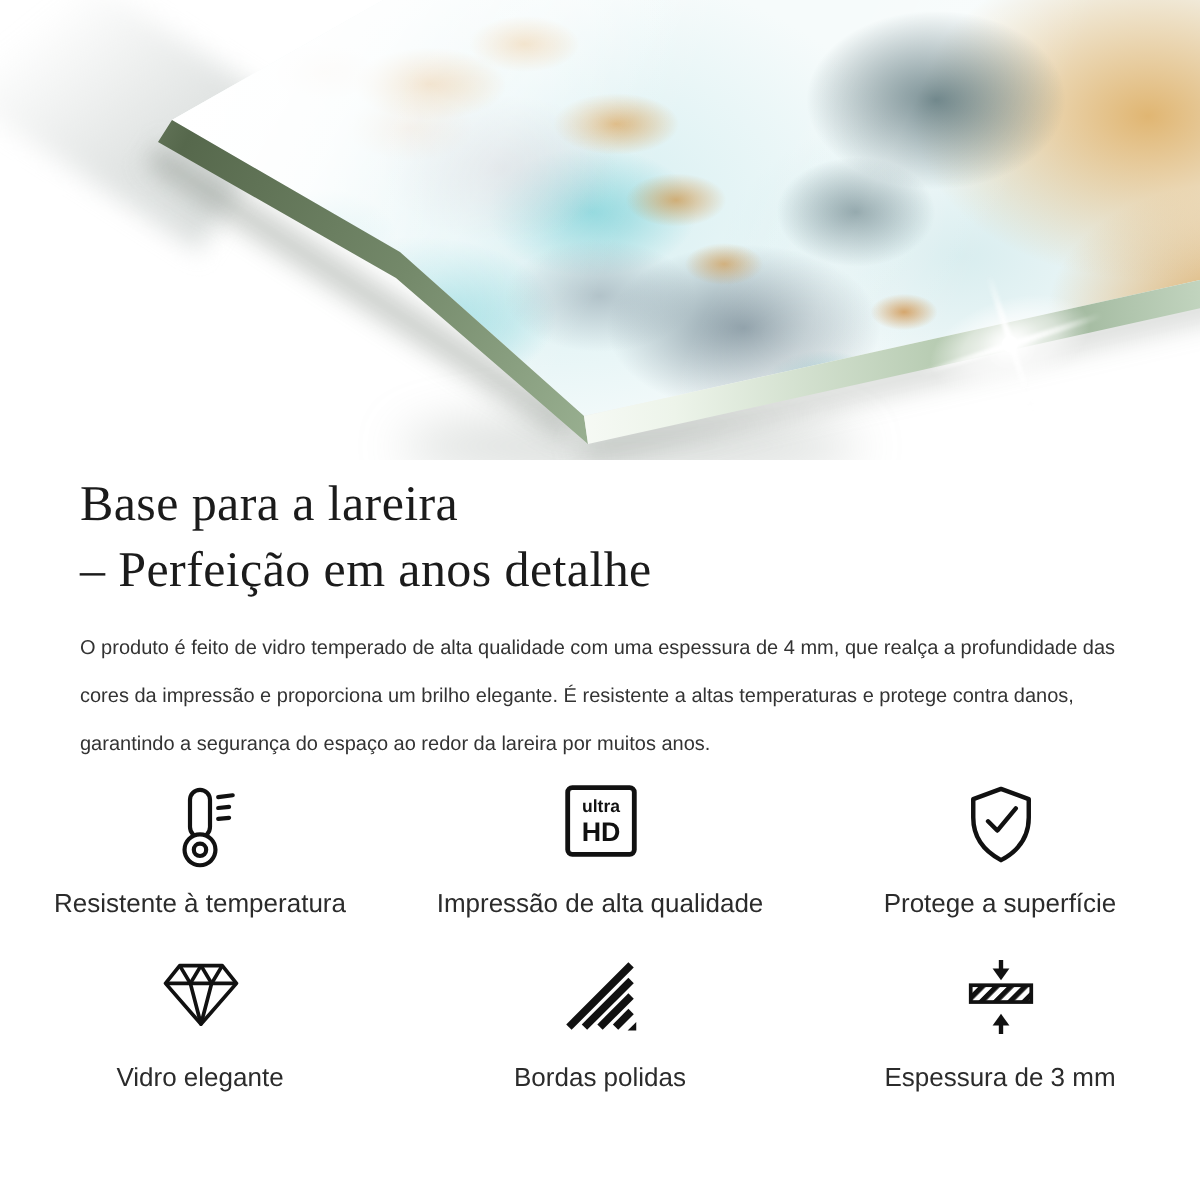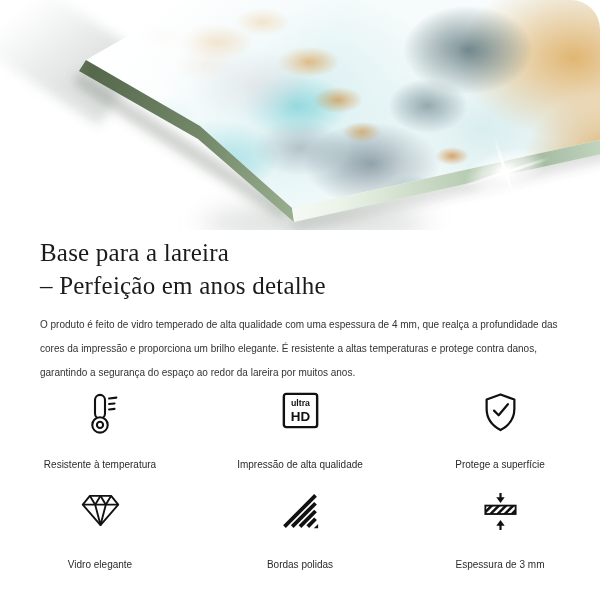--- a/index.html
+++ b/index.html
@@ -1,18 +1,18 @@
 <!DOCTYPE html>
 <html><head>
 <meta charset="utf-8">
 <style>
   html,body{margin:0;padding:0;background:#fff;}
   .page{
     position:relative;width:600px;height:600px;margin:0 auto;background:#fff;
-    font-family:"Liberation Sans", sans-serif;overflow:hidden;border-radius:29px;
+    font-family:"Liberation Sans", sans-serif;overflow:hidden;
   }
   
   .hero{position:relative;width:600px;height:230px;background:#fff;overflow:hidden;}
   .bg-sheen{
     position:absolute;left:-34px;top:2px;width:170px;height:84px;
     background:linear-gradient(108deg, rgba(200,205,203,0) 25%, rgba(196,202,200,.5) 70%, rgba(188,195,193,.55) 100%);
     transform:rotate(33deg);filter:blur(6px);
   }
   .shadow-left{
     position:absolute;left:80px;top:72px;width:250px;height:13px;
@@ -105,21 +105,21 @@
   .desc{
     margin:11px 0 0 0;width:524px;font-size:10px;line-height:24px;color:#333;
   }
   
   .features{
     margin-top:3px;display:grid;grid-template-columns:200px 200px 200px;
     row-gap:16px;width:600px;
   }
   .feature{display:flex;flex-direction:column;align-items:center;padding-top:4px;}
   .icon-box{height:44px;display:flex;align-items:flex-start;justify-content:center;}
-  .feature-label{margin-top:22px;font-size:10px;line-height:14px;color:#2b2b2b;text-align:center;}
+  .feature-label{margin-top:9px;font-size:13px;line-height:14px;color:#2b2b2b;text-align:center;}
   .icon-box svg{display:block;}
   .hd-top{font:700 9.5px "Liberation Sans", sans-serif;}
   .hd-bottom{font:700 14.5px "Liberation Sans", sans-serif;}
 </style>
 </head>
 <body>
 
 <div class="page">
 
   <div class="hero">

